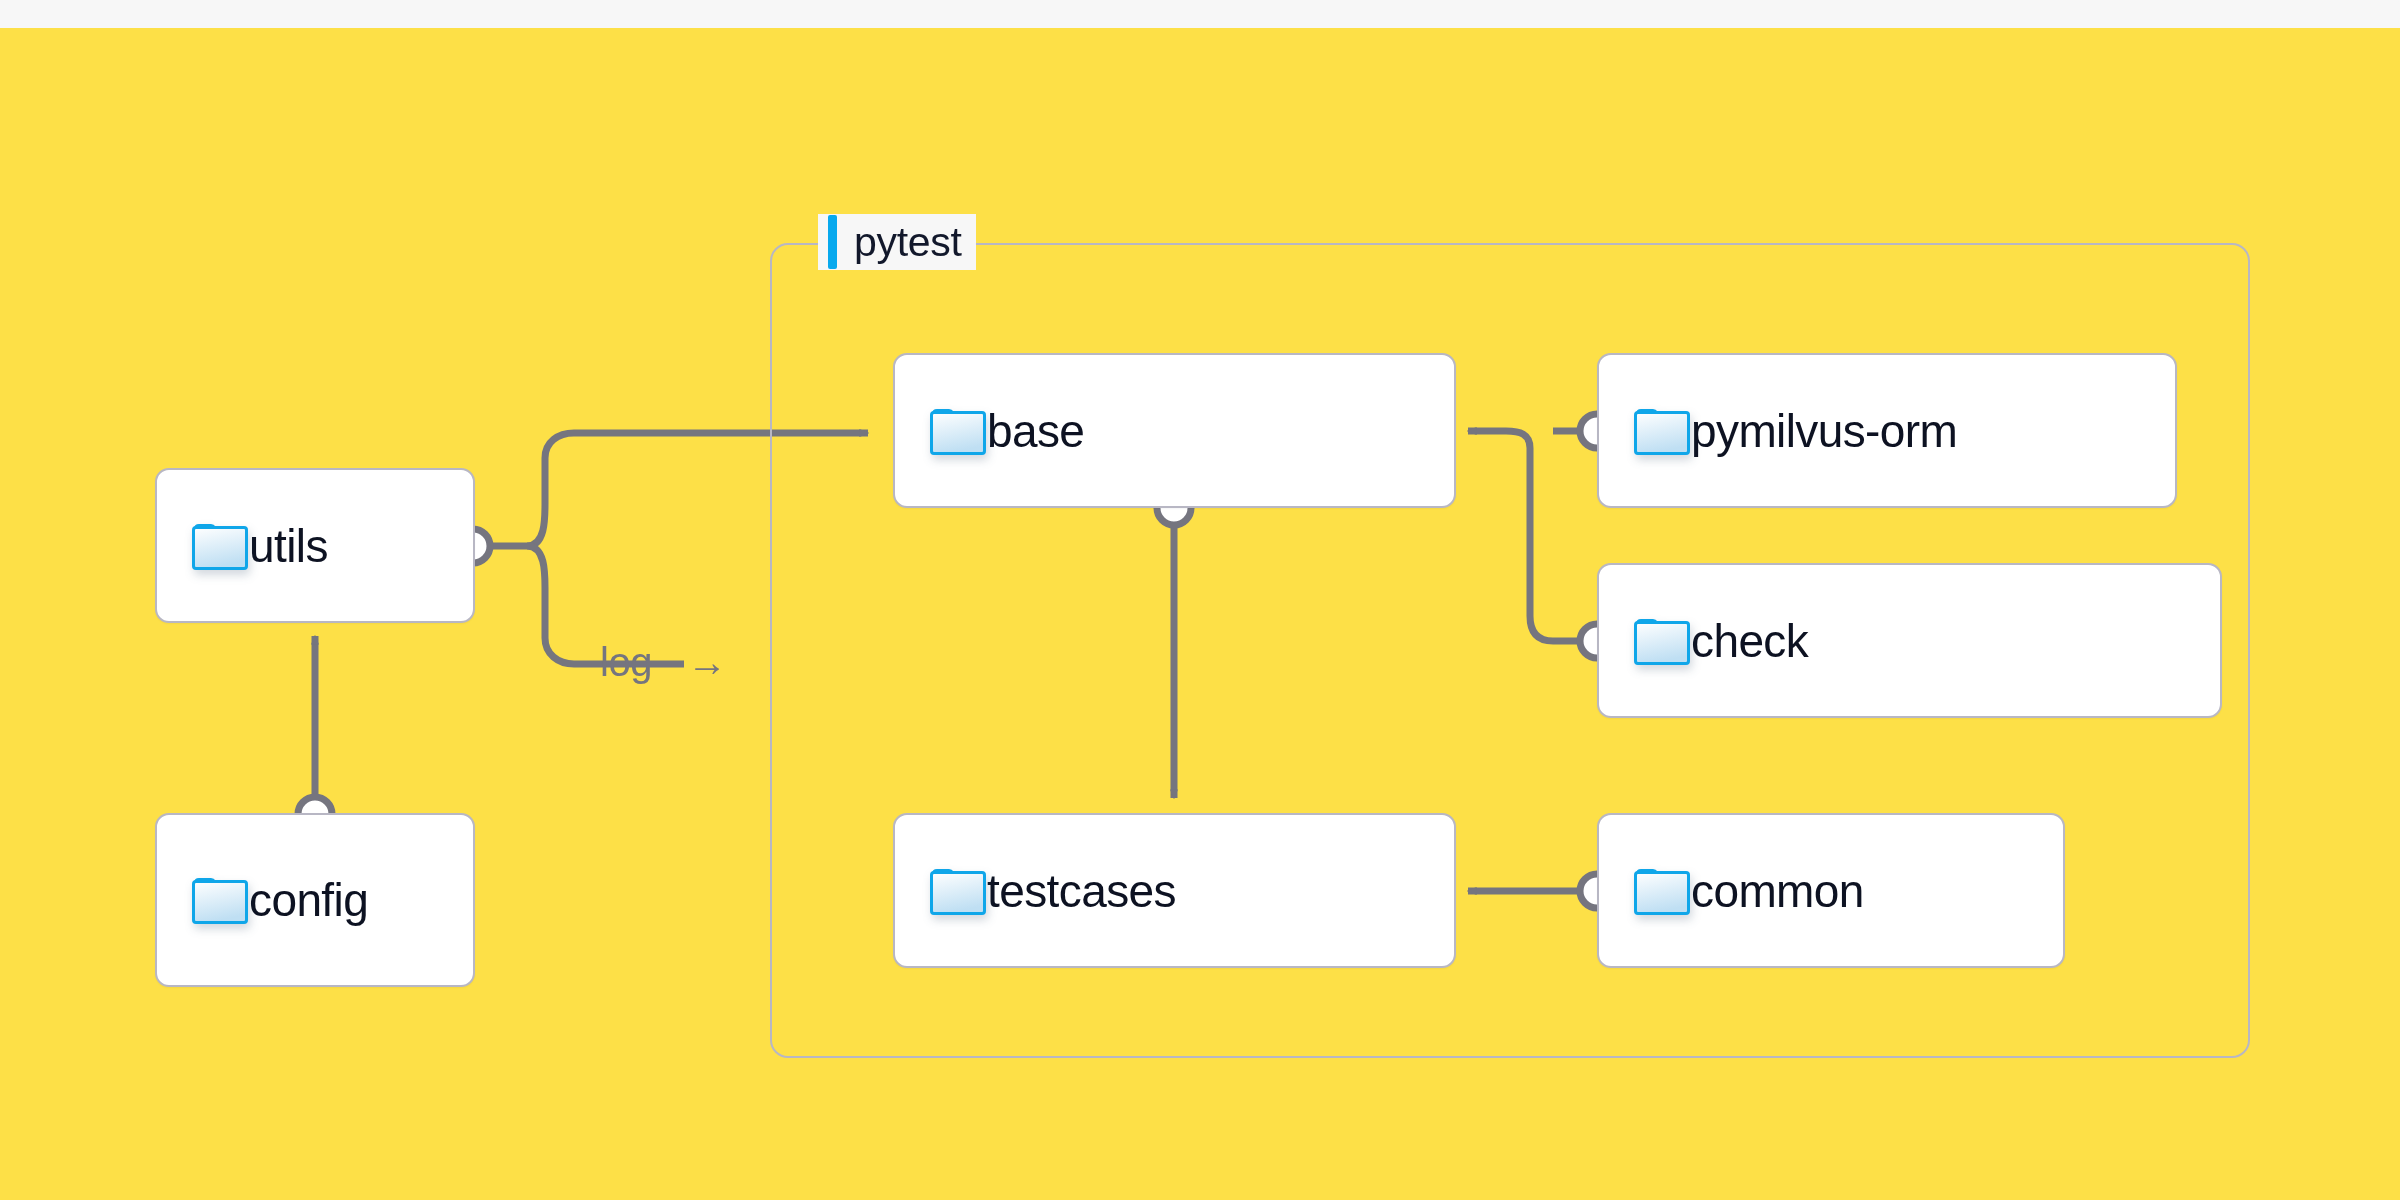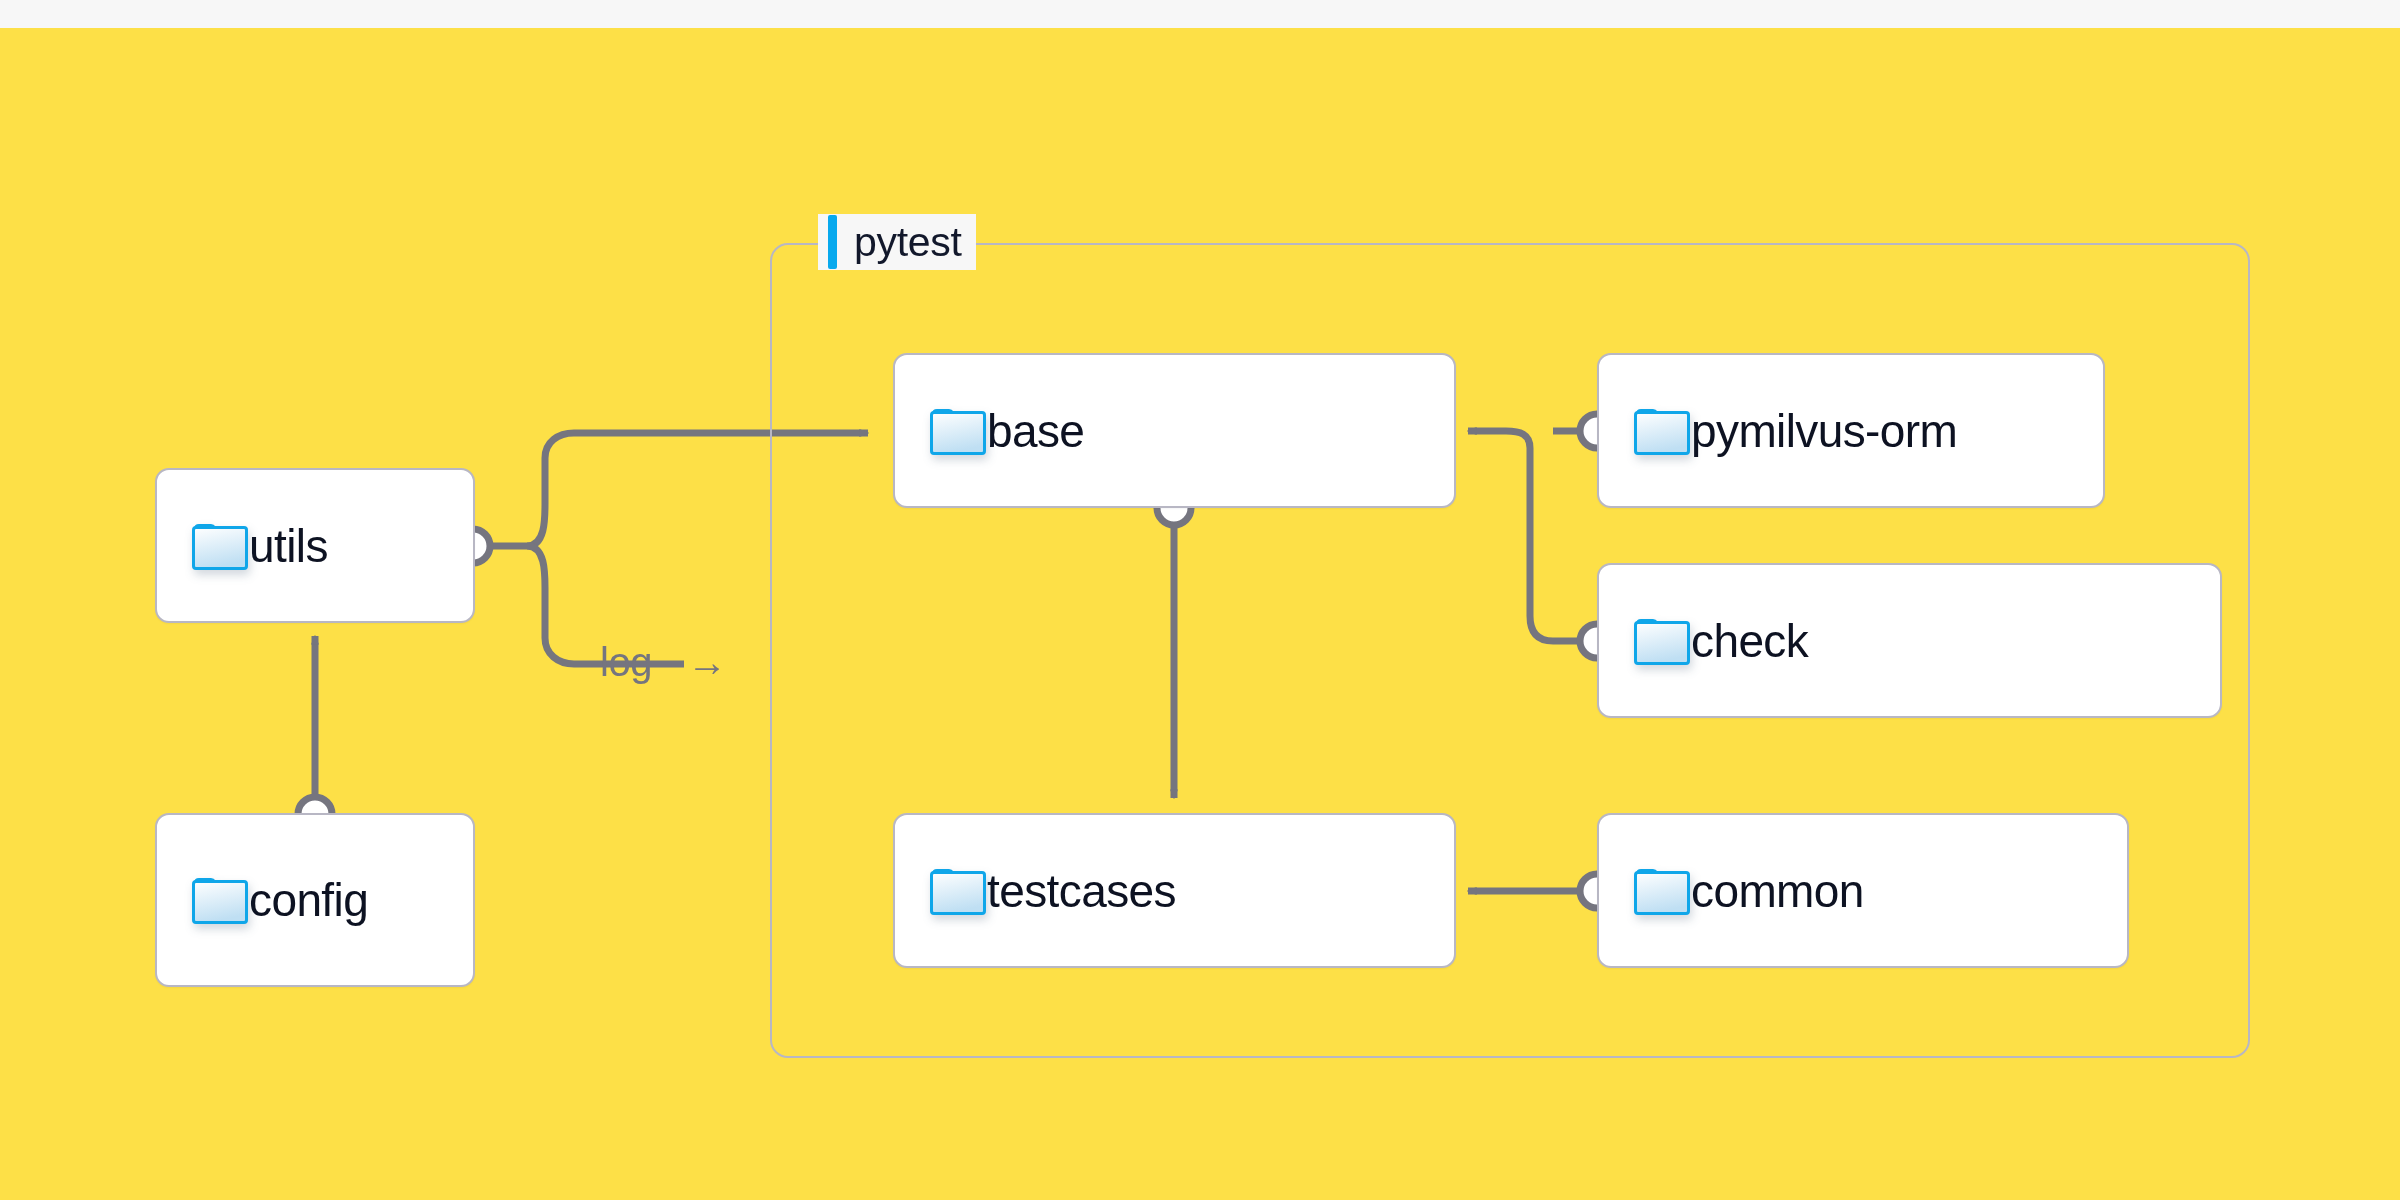--- a/index.html
+++ b/index.html
@@ -192,41 +192,41 @@
   <div class="node" style="left:893px; top:785px; width:563px; height:155px;">
     <span class="folder-icon">
       <svg viewBox="0 0 58 50" width="58" height="50" xmlns="http://www.w3.org/2000/svg">
         <path d="M3 8 q0-5 5-5 h12 q3 0 4.5 2.5 L26 8 Z" fill="#0fa6e9"></path>
         <rect x="2.5" y="6.5" width="53" height="41" rx="2.5" fill="url(#folderGrad)" stroke="#0fa6e9" stroke-width="3"></rect>
       </svg>
     </span>
     <span class="node-label">testcases</span>
   </div>
 
-  <div class="node" style="left:1597px; top:325px; width:508px; height:155px;">
+  <div class="node" style="left:1597px; top:325px; width:580px; height:155px;">
     <span class="folder-icon">
       <svg viewBox="0 0 58 50" width="58" height="50" xmlns="http://www.w3.org/2000/svg">
         <path d="M3 8 q0-5 5-5 h12 q3 0 4.5 2.5 L26 8 Z" fill="#0fa6e9"></path>
         <rect x="2.5" y="6.5" width="53" height="41" rx="2.5" fill="url(#folderGrad)" stroke="#0fa6e9" stroke-width="3"></rect>
       </svg>
     </span>
     <span class="node-label">pymilvus-orm</span>
   </div>
 
   <div class="node" style="left:1597px; top:535px; width:625px; height:155px;">
     <span class="folder-icon">
       <svg viewBox="0 0 58 50" width="58" height="50" xmlns="http://www.w3.org/2000/svg">
         <path d="M3 8 q0-5 5-5 h12 q3 0 4.5 2.5 L26 8 Z" fill="#0fa6e9"></path>
         <rect x="2.5" y="6.5" width="53" height="41" rx="2.5" fill="url(#folderGrad)" stroke="#0fa6e9" stroke-width="3"></rect>
       </svg>
     </span>
     <span class="node-label">check</span>
   </div>
 
-  <div class="node" style="left:1597px; top:785px; width:532px; height:155px;">
+  <div class="node" style="left:1597px; top:785px; width:468px; height:155px;">
     <span class="folder-icon">
       <svg viewBox="0 0 58 50" width="58" height="50" xmlns="http://www.w3.org/2000/svg">
         <path d="M3 8 q0-5 5-5 h12 q3 0 4.5 2.5 L26 8 Z" fill="#0fa6e9"></path>
         <rect x="2.5" y="6.5" width="53" height="41" rx="2.5" fill="url(#folderGrad)" stroke="#0fa6e9" stroke-width="3"></rect>
       </svg>
     </span>
     <span class="node-label">common</span>
   </div>
 
   <div class="wire-label" style="left:600px; top:612px;">

